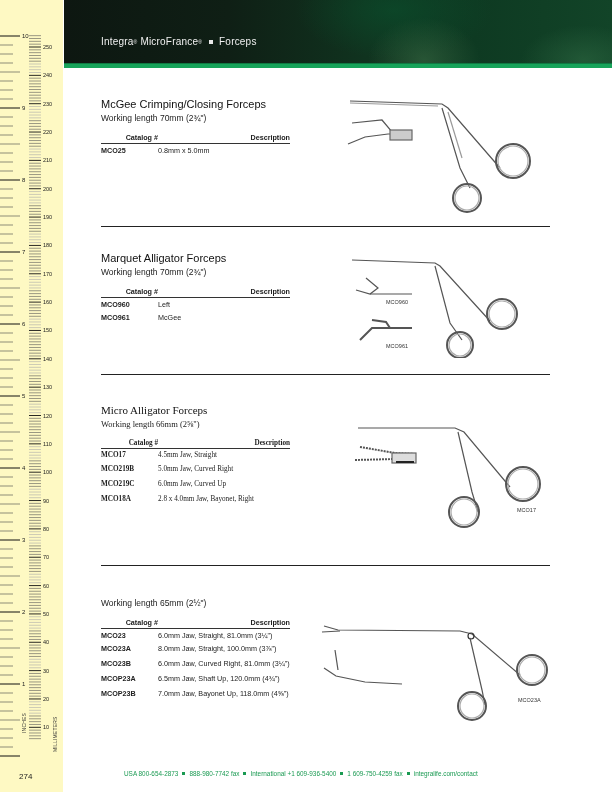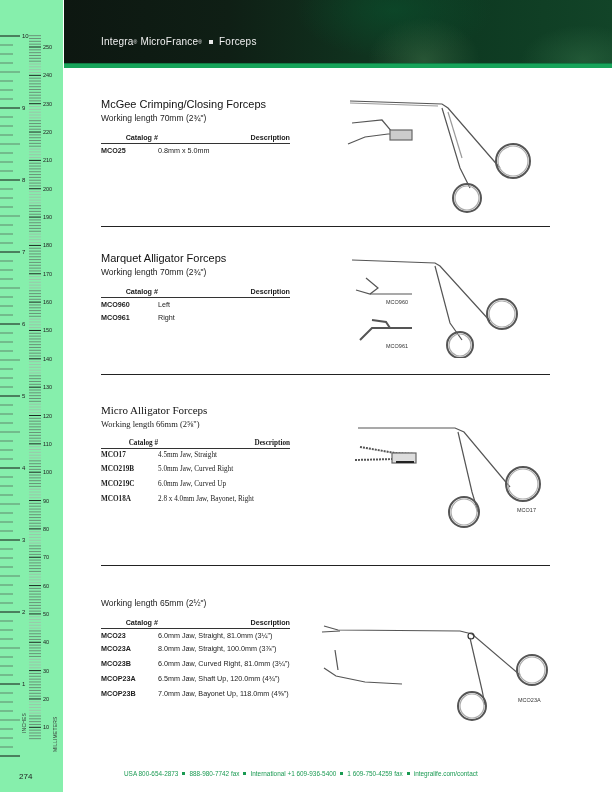--- a/index.html
+++ b/index.html
@@ -1,19 +1,19 @@
 <!DOCTYPE html>
 <html><head>
 <meta charset="utf-8">
 <style>
   html, body { margin:0; padding:0; }
   body { width:612px; height:792px; position:relative; background:#ffffff; font-family:"Liberation Sans", sans-serif; overflow:hidden; color:#1a1a1a; }
 
   
-  .ruler { position:absolute; left:0; top:0; width:63px; height:792px; background:#86efac; }
+  .ruler { position:absolute; left:0; top:0; width:63px; height:792px; background:#fef9c3; }
   .ruler svg { position:absolute; left:0; top:0; }
   .page-num { position:absolute; left:19px; top:772px; font-size:8px; color:#222; }
   .ruler-label-in { position:absolute; left:21px; top:733px; font-size:5px; color:#333; transform:rotate(-90deg); transform-origin:left top; letter-spacing:0.2px; }
   .ruler-label-mm { position:absolute; left:52px; top:752px; font-size:5px; color:#333; transform:rotate(-90deg); transform-origin:left top; letter-spacing:0.2px; }
 
   
   .header { position:absolute; left:64px; top:0; width:548px; height:63px;
     background:
       radial-gradient(ellipse 80px 60px at 360px 60px, rgba(60,110,70,0.55), rgba(0,0,0,0) 70%),
       radial-gradient(ellipse 90px 50px at 520px 60px, rgba(50,110,70,0.5), rgba(0,0,0,0) 70%),
@@ -469,21 +469,21 @@
         <tr>
           <th>Catalog #</th>
           <th>Description</th>
         </tr>
     <tr class="first">
           <td class="code">MCO960</td>
           <td>Left</td>
         </tr>
     <tr>
           <td class="code">MCO961</td>
-          <td>Right</td>
+          <td>McGee</td>
         </tr>
   </tbody>
     </table>
 </div>
 <svg class="illus" style="left:330px;top:248px;" width="230" height="110" viewBox="0 0 230 110">
   <g fill="none" stroke="#555" stroke-width="1.2">
     <path d="M22 12 L105 15 L110 18 L160 73"></path>
     <path d="M105 18 L120 75 L132 92"></path>
     <circle cx="172" cy="66" r="15" stroke-width="2"></circle>
     <circle cx="172" cy="66" r="13" stroke="#aaa"></circle>

